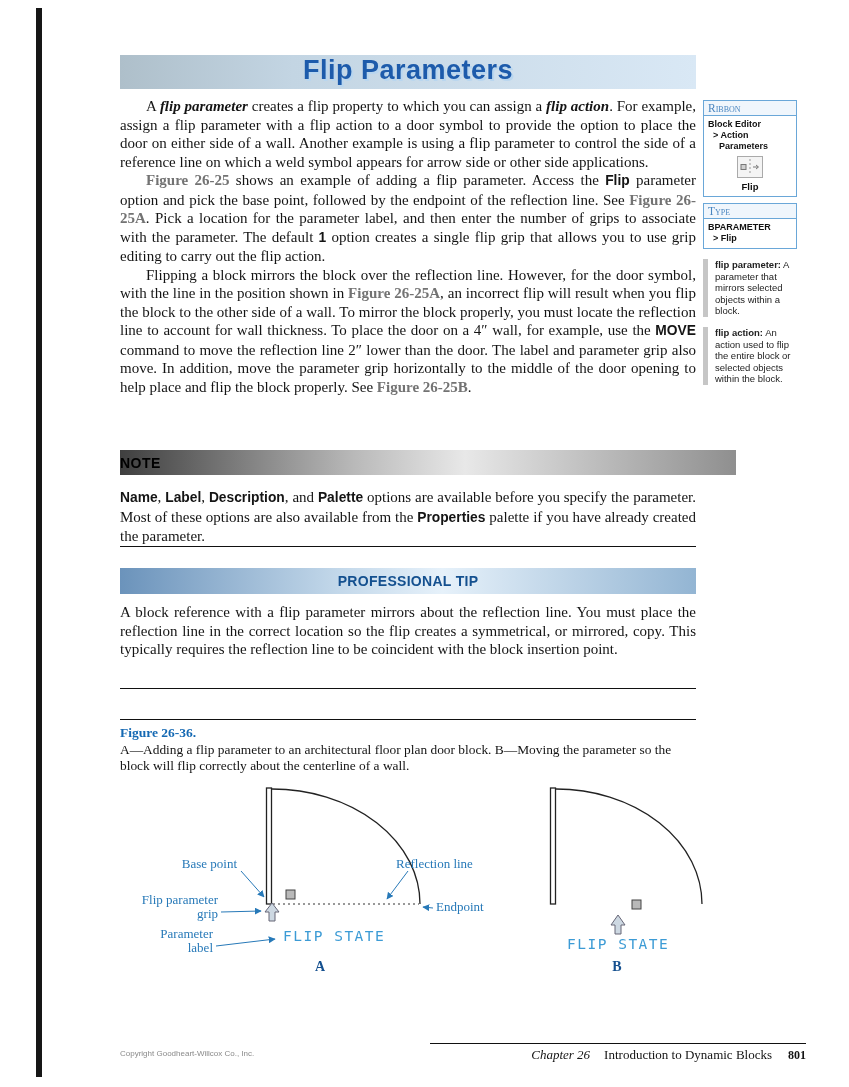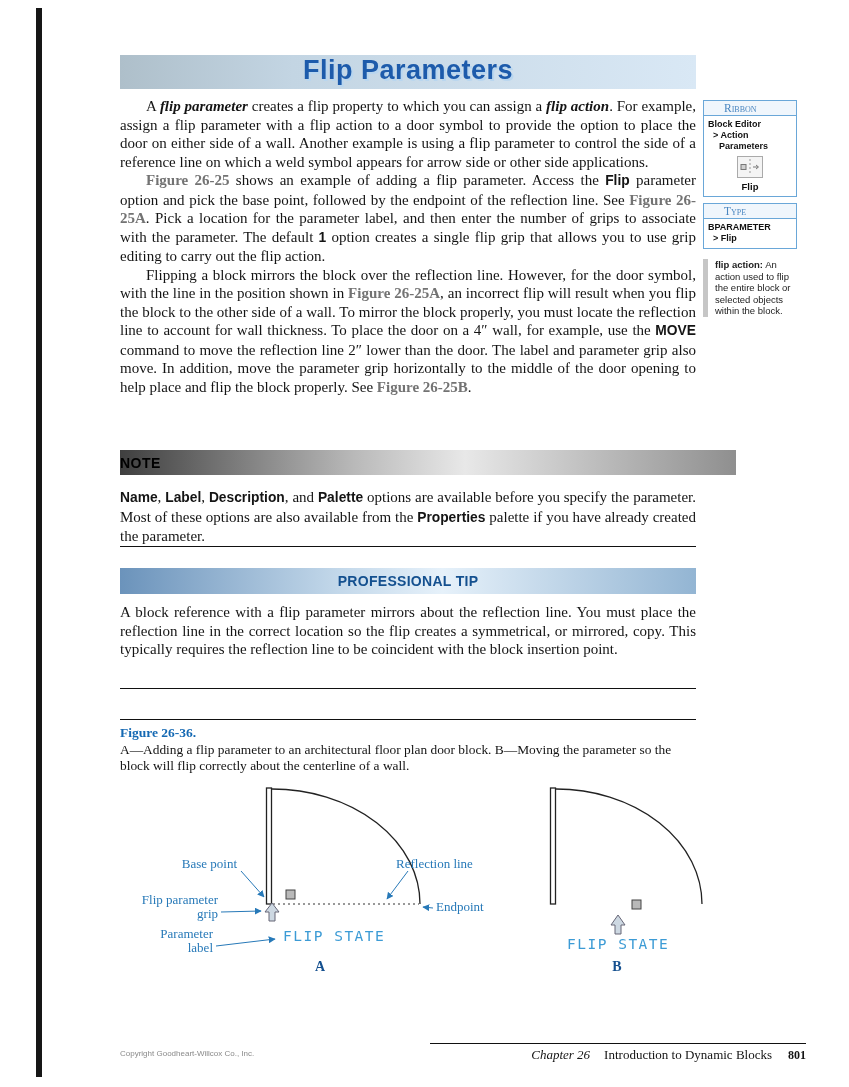--- a/index.html
+++ b/index.html
@@ -44,21 +44,21 @@
   .fig-caption { left:120px; top:742px; width:572px; font-size:13.4px; line-height:16.2px; }
   .figure-svg { left:120px; top:780px; }
   .dlabel   { font-family:"Liberation Serif", serif; font-size:13px; fill:#2779b8; }
   .cad      { font-family:"DejaVu Sans Mono", monospace; font-size:14.5px; fill:#3c9bd5; letter-spacing:1.5px; }
   .sublabel { font-family:"Liberation Serif", serif; font-weight:bold; font-size:14px; fill:#15508f; }
 
   
   .sidebar { left:703px; top:100px; width:94px; font-family:"Liberation Sans", sans-serif; }
   .sb-box { border:1px solid #6aa7d8; margin-bottom:6px; background:#fff; }
   .sb-head { font-family:"Liberation Serif", serif; font-variant:small-caps; color:#4a86c0;
-             font-size:11.5px; padding:1px 20px; border-bottom:1px solid #6aa7d8; background:#f0f6fc; }
+             font-size:11.5px; padding:1px 4px; border-bottom:1px solid #6aa7d8; background:#f0f6fc; }
   .sb-body { padding:3px 4px 4px; font-size:9px; font-weight:bold; line-height:11px; color:#111; }
   .rb-l2 { padding-left:5px; }
   .rb-l3 { padding-left:11px; }
   .rb-icon-wrap { text-align:center; margin-top:4px; }
   .rb-icon { display:inline-block; width:26px; height:22px; border:1px solid #aaa; background:#f4f4f4; }
   .rb-tool { font-weight:bold; font-size:9.5px; margin-top:1px; }
   .sb-def { border-left:5px solid #c6c6c6; padding-left:7px; margin-top:10px;
             font-size:9.5px; line-height:11.6px; font-weight:normal; color:#222; }
   .def-term { font-weight:bold; }
 
@@ -108,20 +108,21 @@
     </div>
 
     <div class="sb-box">
       <div class="sb-head">Type</div>
       <div class="sb-body">
         <div>BPARAMETER</div>
         <div class="rb-l2">&gt; Flip</div>
       </div>
     </div>
 
+    <div class="sb-def"><span class="def-term">flip parameter:</span><span> A parameter that mirrors selected objects within a block.</span></div>
 
     <div class="sb-def"><span class="def-term">flip action:</span><span> An action used to flip the entire block or selected objects within the block.</span></div>
   </div>
 
   <div class="abs note-banner">
     <span class="note-title">NOTE</span>
   </div>
   <div class="abs note-text"><span class="run-bs">Name</span><span>, </span><span class="run-bs">Label</span><span>, </span><span class="run-bs">Description</span><span>, and </span><span class="run-bs">Palette</span><span> options are available before you specify the parameter. Most of these options are also available from the </span><span class="run-bs">Properties</span><span> palette if you have already created the parameter.</span></div>
   <div class="abs rule" style="left:120px; top:546px; width:576px;"></div>
 

